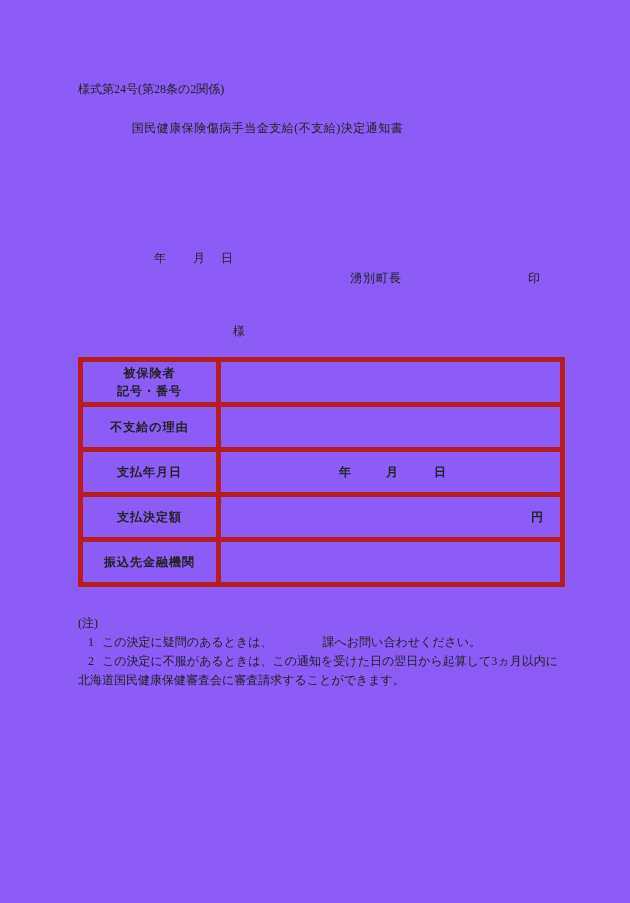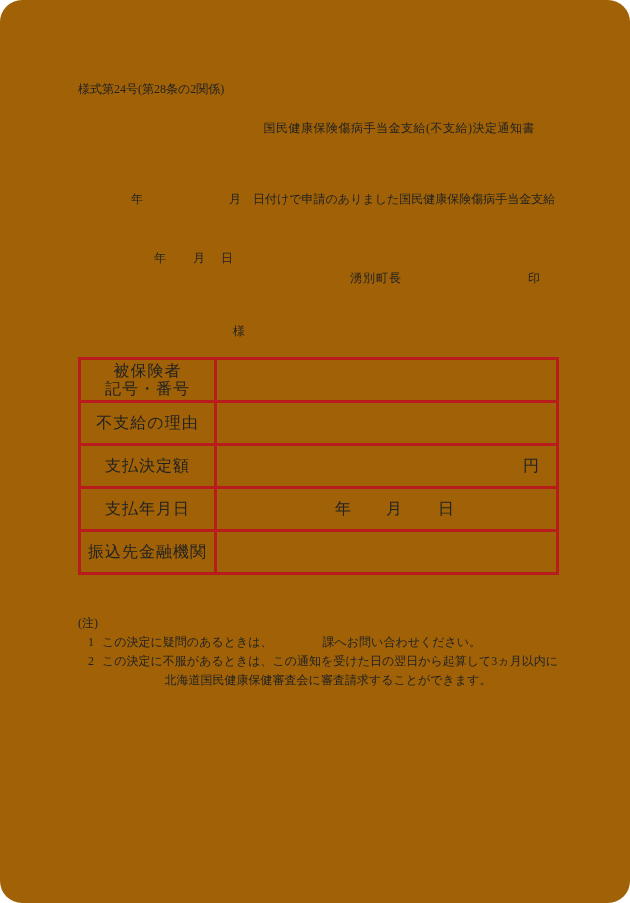--- a/index.html
+++ b/index.html
@@ -1,57 +1,56 @@
 <!DOCTYPE html>
 <html><head>
 <meta charset="utf-8">
 <style>
   html,body{margin:0;padding:0;background:#ffffff;}
   .page{
-    position:relative;width:630px;height:903px;background:#a16207;
+    position:relative;width:630px;height:903px;background:#8b5cf6;
     font-family:"Liberation Serif","DejaVu Serif",serif;
-    color:#222;font-size:12px;overflow:hidden;border-radius:22px;
+    color:#222;font-size:12px;overflow:hidden;
   }
   .sp{display:inline-block;height:1px;}
   .w8{width:8px}.w12{width:12px}.w16{width:16px}.w27{width:27px}
   .w35{width:35px}.w36{width:36px}.w50{width:50px}.w53{width:53px}
   .w76{width:76px}.w86{width:86px}.w118{width:118px}
   .form-number{position:absolute;left:78px;top:81px;}
-  .doc-title{position:absolute;left:16px;top:120px;width:519px;text-align:right;letter-spacing:0.5px;}
+  .doc-title{position:absolute;left:8px;top:120px;width:519px;text-align:center;letter-spacing:0.5px;}
   .body-par{position:absolute;left:78px;top:188px;width:472px;}
   .body-par .line{height:22px;line-height:22px;white-space:nowrap;}
   .date-line{position:absolute;left:78px;top:247px;height:22px;line-height:22px;white-space:nowrap;}
   .issuer-name{position:absolute;left:350px;top:270px;letter-spacing:1px;}
   .issuer-seal{position:absolute;left:528px;top:270px;}
   .recipient{position:absolute;left:233px;top:323px;}
   table.info-table{
     position:absolute;left:78px;top:357px;width:474px;
     border-collapse:collapse;table-layout:fixed;
   }
-  table.info-table td{border:3px solid #b91c1c;height:40px;padding:0;vertical-align:middle;font-size:16px;}
+  table.info-table td{border:5px solid #b91c1c;height:40px;padding:0;vertical-align:middle;font-size:12px;font-weight:bold;}
   td.label{width:133px;text-align:center;white-space:pre-line;line-height:18px;letter-spacing:1px;}
   td.value{width:339px;}
   td.value.unit-cell{text-align:right;padding-right:17px;}
   td.value.date-cell{white-space:nowrap;}
   .notes{position:absolute;left:78px;top:614px;width:500px;}
   .notes .nline{height:19px;line-height:19px;white-space:nowrap;}
   .ind18{margin-left:10px;}
-  .ind10{margin-left:0;text-align:center;}
+  .ind10{margin-left:0;}
 </style>
 </head>
 <body>
 
 <div class="page">
 
   <div class="form-number">様式第24号(第28条の2関係)</div>
 
   <div class="doc-title">国民健康保険傷病手当金支給(不支給)決定通知書</div>
 
   <div class="body-par">
-    <div class="line"><span class="sp w53"></span><span>年</span><span class="sp w86"></span><span>月</span><span class="sp w12"></span><span>日付けで申請のありました国民健康保険傷病手当金支給</span></div>
   </div>
 
   <div class="date-line"><span class="sp w76"></span><span>年</span><span class="sp w27"></span><span>月</span><span class="sp w16"></span><span>日</span></div>
 
   <div class="issuer-name">湧別町長</div>
   <div class="issuer-seal">印</div>
 
   <div class="recipient">様</div>
 
   <table class="info-table">
@@ -59,26 +58,26 @@
         <tr>
       <td class="label">被保険者
 記号・番号</td>
       <td class="value"></td>
     </tr>
     <tr>
       <td class="label">不支給の理由</td>
       <td class="value"></td>
     </tr>
     <tr>
+      <td class="label">支払年月日</td>
+      <td class="value date-cell"><span class="sp w118"></span><span>年</span><span class="sp w35"></span><span>月</span><span class="sp w36"></span><span>日</span></td>
+    </tr>
+    <tr>
       <td class="label">支払決定額</td>
       <td class="value unit-cell"><span>円</span></td>
-    </tr>
-    <tr>
-      <td class="label">支払年月日</td>
-      <td class="value date-cell"><span class="sp w118"></span><span>年</span><span class="sp w35"></span><span>月</span><span class="sp w36"></span><span>日</span></td>
     </tr>
     <tr>
       <td class="label">振込先金融機関</td>
       <td class="value"></td>
     </tr>
   </tbody>
     </table>
 
   <div class="notes">
     <div class="nline">(注)</div>

